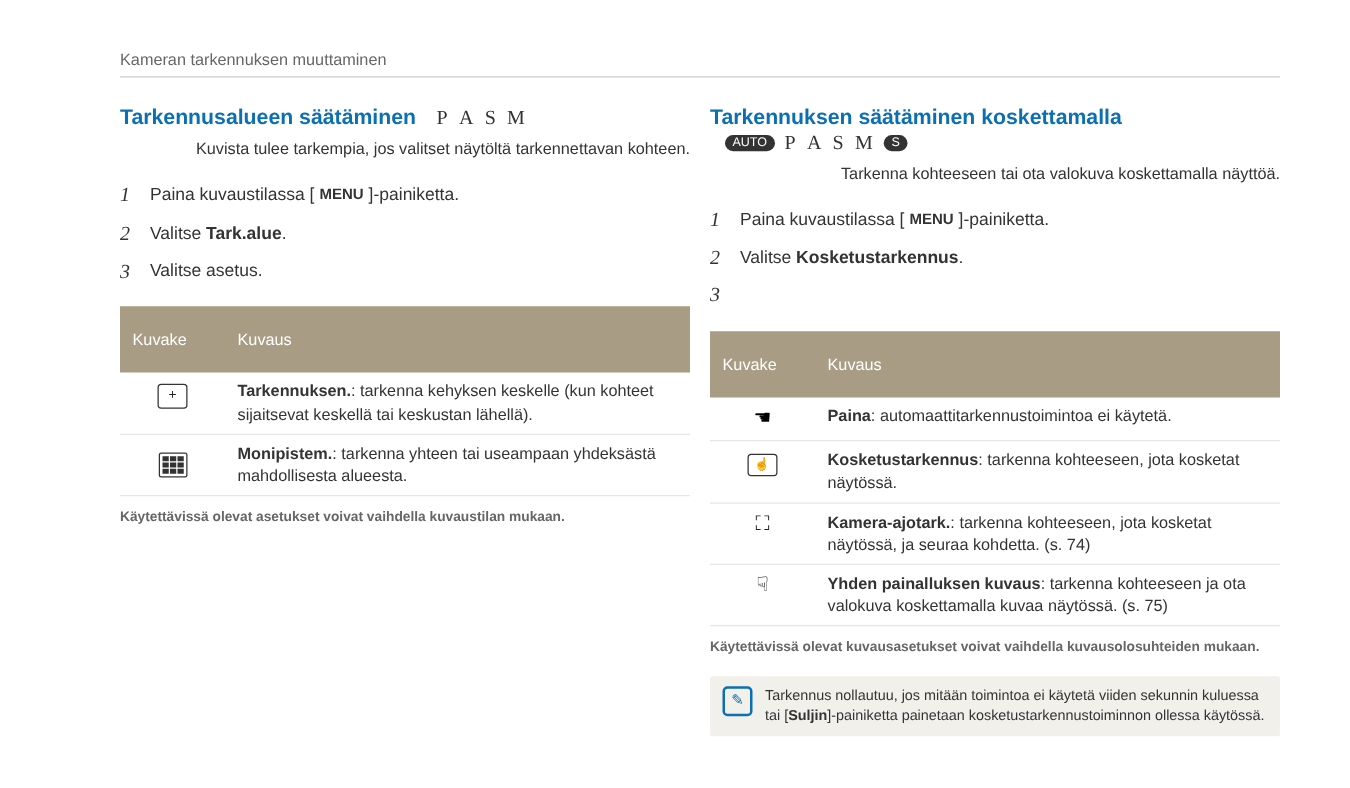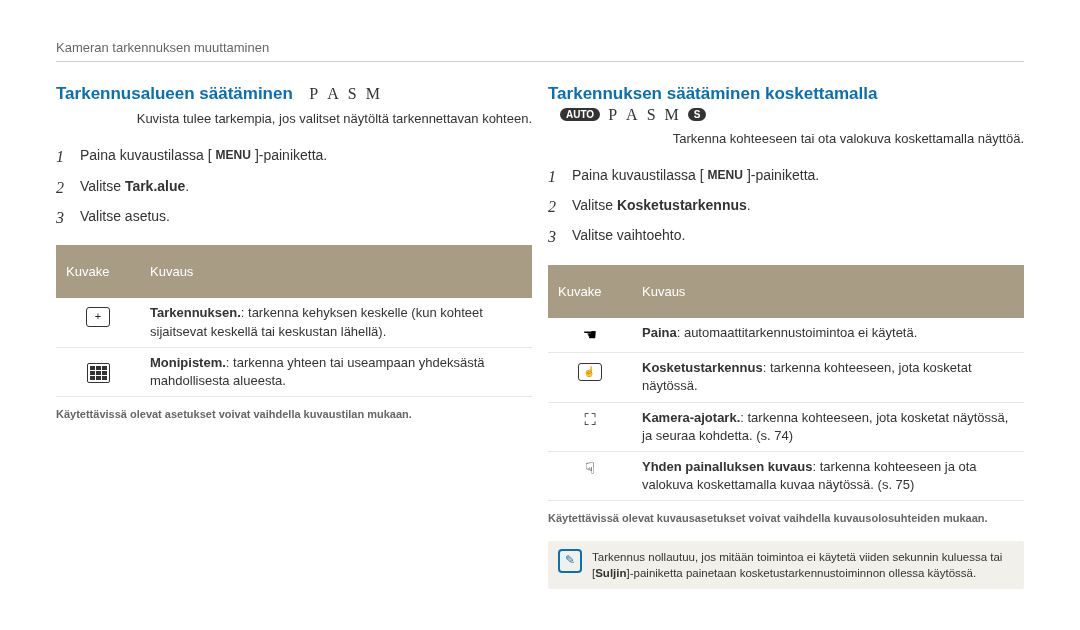--- a/index.html
+++ b/index.html
@@ -7,20 +7,21 @@
     padding: 0;
     font-family: Arial, Helvetica, sans-serif;
     background: #fff;
     color: #333;
     width: 1080px;
     height: 630px;
     box-sizing: border-box;
   }
   .page {
     padding: 40px 56px 20px 56px;
+    margin-left: 40px;
   }
   .breadcrumb {
     font-size: 13px;
     color: #666;
     border-bottom: 1px solid #ccc;
     padding-bottom: 6px;
     margin-bottom: 22px;
   }
   .columns {
     display: flex;
@@ -47,21 +48,21 @@
     font-family: "Times New Roman", serif;
     font-size: 16px;
     letter-spacing: 1px;
     color: #333;
   }
   .mode-pill {
     display: inline-block;
     background: #333;
     color: #fff;
     font-size: 10px;
-    font-weight: 700;
+    font-weight: 400;
     padding: 1px 6px;
     border-radius: 8px;
   }
   .intro {
     font-size: 13px;
     color: #333;
     margin: 6px 0 14px 0;
     line-height: 1.4;
     text-align: right;
   }
@@ -274,21 +275,20 @@
           </span>
         </li>
         <li>
           <span class="step-num">2</span>
           <span>
             <span>Valitse </span><span class="bold">Kosketustarkennus</span><span>.</span>
           </span>
         </li>
         <li>
           <span class="step-num">3</span>
-          <span>Valitse vaihtoehto.</span>
         </li>
       </ol>
 
       <table class="kv">
         <tbody>
             <tr>
           <th>Kuvake</th>
           <th>Kuvaus</th>
         </tr>
         <tr>

